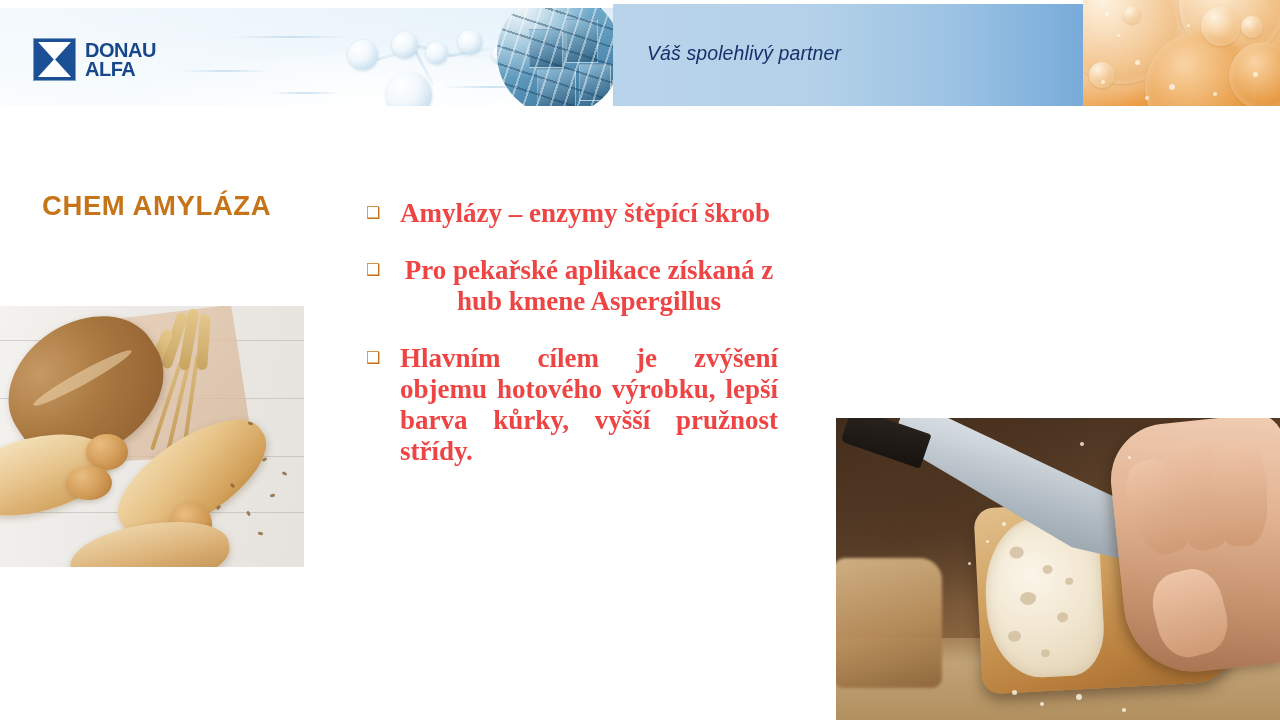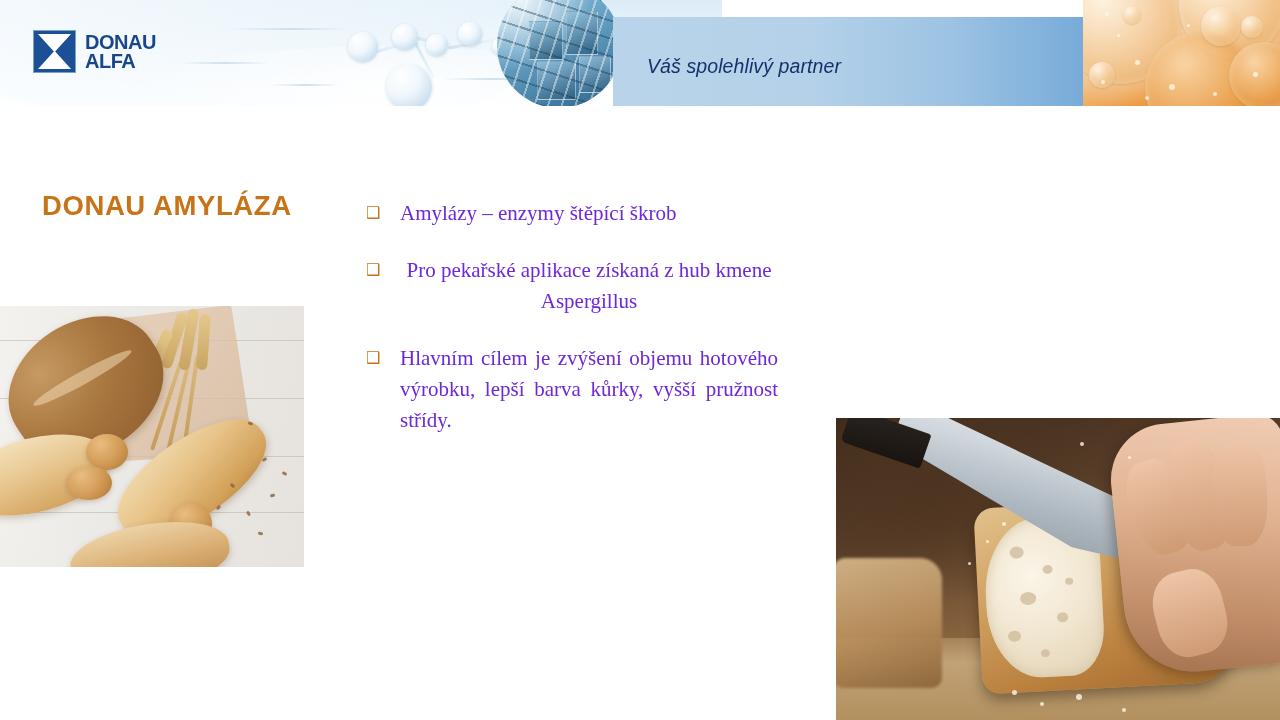--- a/index.html
+++ b/index.html
@@ -32,27 +32,28 @@
     top: 0;
     width: 1280px;
     height: 106px;
     overflow: hidden;
   }
 
   
   .header-left {
     position: absolute;
     left: 0;
-    top: 0;
+    top: 8px;
     width: 722px;
     height: 106px;
     background:
       radial-gradient(ellipse 200px 120px at 78% 72%, rgba(255,255,255,.95) 0%, rgba(255,255,255,0) 62%),
       linear-gradient(180deg, #dcecf7 0%, #eaf4fb 40%, #f6fbfe 76%, #ffffff 100%);
     overflow: hidden;
+    padding-left: 16px;
   }
   .hl-swoosh {
     position: absolute;
     left: -60px;
     top: -90px;
     width: 620px;
     height: 230px;
     border-radius: 50%;
     background: linear-gradient(160deg, rgba(255,255,255,.88), rgba(223,239,250,.25));
     filter: blur(2px);
@@ -118,21 +119,21 @@
   .hc-haze {
     position: absolute;
     inset: 0;
     background: radial-gradient(circle at 18% 12%, rgba(255,255,255,.85) 0%, rgba(255,255,255,0) 48%);
   }
 
   
   .header-band {
     position: absolute;
     left: 613px;
-    top: 17px;
+    top: 4px;
     width: 470px;
     height: 106px;
     background: linear-gradient(90deg, #b9d4ea 0%, #b4d1e9 42%, #9cc3e3 72%, #78abda 100%);
   }
   .tagline {
     position: absolute;
     left: 34px;
     top: 38px;
     font-family: "Liberation Sans", sans-serif;
     font-style: italic;
@@ -201,24 +202,24 @@
     flex: 0 0 auto;
     width: 34px;
     font-family: "DejaVu Sans", sans-serif;
     font-size: 16px;
     line-height: 30px;
     color: #c77318;
   }
   .bullet-text {
     flex: 1 1 auto;
     font-family: "Liberation Serif", serif;
-    font-weight: normal;
-    font-size: 21px;
+    font-weight: bold;
+    font-size: 27px;
     line-height: 31px;
-    color: #6d28d9;
+    color: #ef4444;
     text-align: justify;
     text-justify: inter-word;
     hyphens: none;
   }
   .bullet-text.nojust { text-align: center; }
 
   
   .photo-bread {
     position: absolute;
     left: 0;
@@ -463,21 +464,21 @@
       <div class="fizz" style="left:52px; top:60px; width:5px; height:5px;"></div>
       <div class="fizz" style="left:18px; top:80px; width:4px; height:4px;"></div>
       <div class="fizz" style="left:86px; top:84px; width:6px; height:6px;"></div>
       <div class="fizz" style="left:130px; top:92px; width:4px; height:4px;"></div>
       <div class="fizz" style="left:170px; top:72px; width:5px; height:5px;"></div>
       <div class="fizz" style="left:104px; top:24px; width:3px; height:3px;"></div>
       <div class="fizz" style="left:62px; top:96px; width:4px; height:4px;"></div>
     </div>
   </div>
 
-  <div class="title">DONAU AMYLÁZA</div>
+  <div class="title">CHEM AMYLÁZA</div>
 
   <div class="bullets">
 
     <div class="bullet-row">
       <span class="bullet-mark">❑</span>
       <span class="bullet-text">Amylázy – enzymy štěpící škrob</span>
     </div>
 
     <div class="bullet-row">
       <span class="bullet-mark">❑</span>

